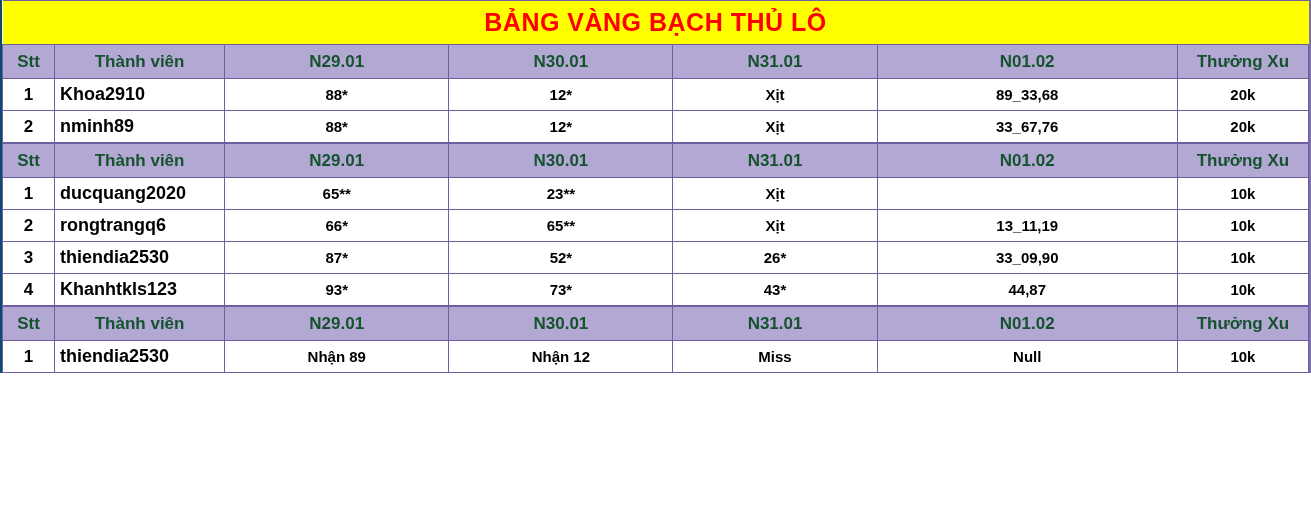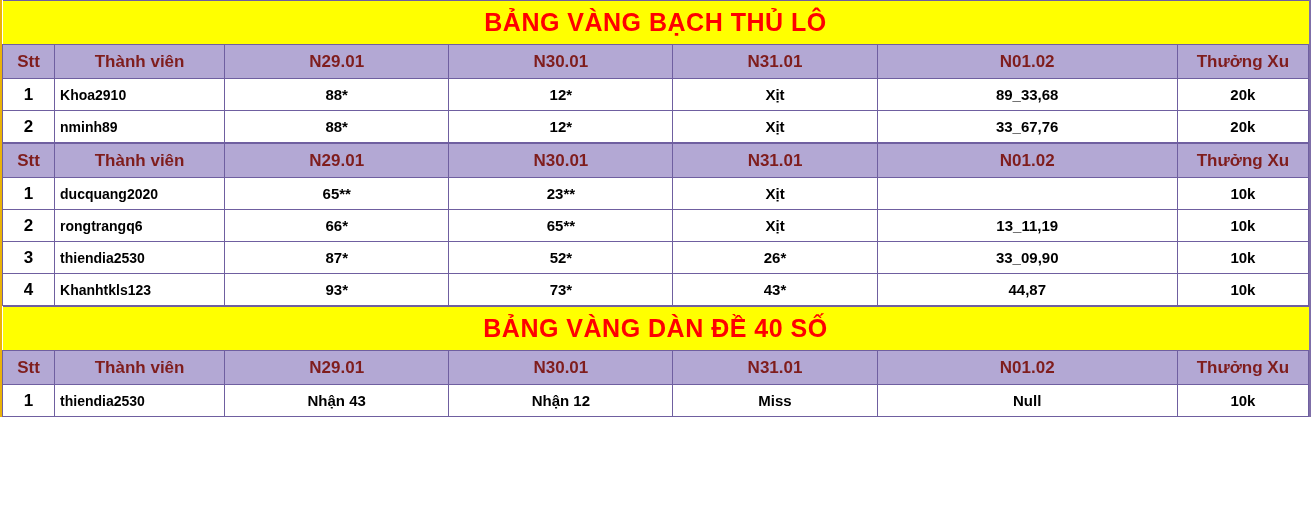--- a/index.html
+++ b/index.html
@@ -9,21 +9,21 @@
   }
   body {
     font-family: "Liberation Sans", sans-serif;
     width: 1311px;
     height: 511px;
     overflow: hidden;
   }
   .sheet {
     width: 1311px;
     box-sizing: border-box;
-    border-left: 2px solid #eab308;
+    border-left: 2px solid #0c4a6e;
     border-right: 2px solid #7f6fa8;
   }
   table {
     border-collapse: collapse;
     width: 100%;
     table-layout: fixed;
   }
   td, th {
     border: 1px solid #6f5fa0;
     padding: 0;
@@ -41,41 +41,41 @@
     border-right: none;
   }
   .banner-row td {
     border-left: none;
     border-right: none;
     border-top: 1px solid #6f5fa0;
     border-bottom: 1px solid #6f5fa0;
   }
   .hdr td {
     background: #b3a8d4;
-    color: #7f1d1d;
+    color: #14532d;
     font-weight: bold;
     font-size: 17px;
     text-align: center;
     height: 33px;
   }
   .data td {
     background: #ffffff;
     color: #000000;
     font-weight: bold;
     font-size: 15px;
     height: 31px;
     text-align: center;
   }
   .data td.stt {
     font-size: 17px;
   }
   .data td.member {
     text-align: left;
     padding-left: 5px;
-    font-size: 14px;
+    font-size: 18px;
   }
   col.c-stt { width: 52px; }
   col.c-member { width: 170px; }
   col.c-d1 { width: 224px; }
   col.c-d2 { width: 224px; }
   col.c-d3 { width: 204px; }
   col.c-d4 { width: 300px; }
   col.c-prize { width: 131px; }
 </style>
 </head>
@@ -190,36 +190,33 @@
     <colgroup>
       <col class="c-stt">
         <col class="c-member">
         <col class="c-d1">
         <col class="c-d2">
         <col class="c-d3">
         <col class="c-d4">
         <col class="c-prize">
     </colgroup>
     <tbody>
-        <tr class="banner-row">
-      <td class="banner" colspan="7">BẢNG VÀNG DÀN ĐỀ 40 SỐ</td>
-    </tr>
     <tr class="hdr">
       <td>Stt</td>
       <td>Thành viên</td>
       <td>N29.01</td>
       <td>N30.01</td>
       <td>N31.01</td>
       <td>N01.02</td>
       <td>Thưởng Xu</td>
     </tr>
     <tr class="data">
       <td class="stt">1</td>
       <td class="member">thiendia2530</td>
-      <td>Nhận 43</td>
+      <td>Nhận 89</td>
       <td>Nhận 12</td>
       <td>Miss</td>
       <td>Null</td>
       <td>10k</td>
     </tr>
   </tbody>
     </table>
 
 </div>
 

